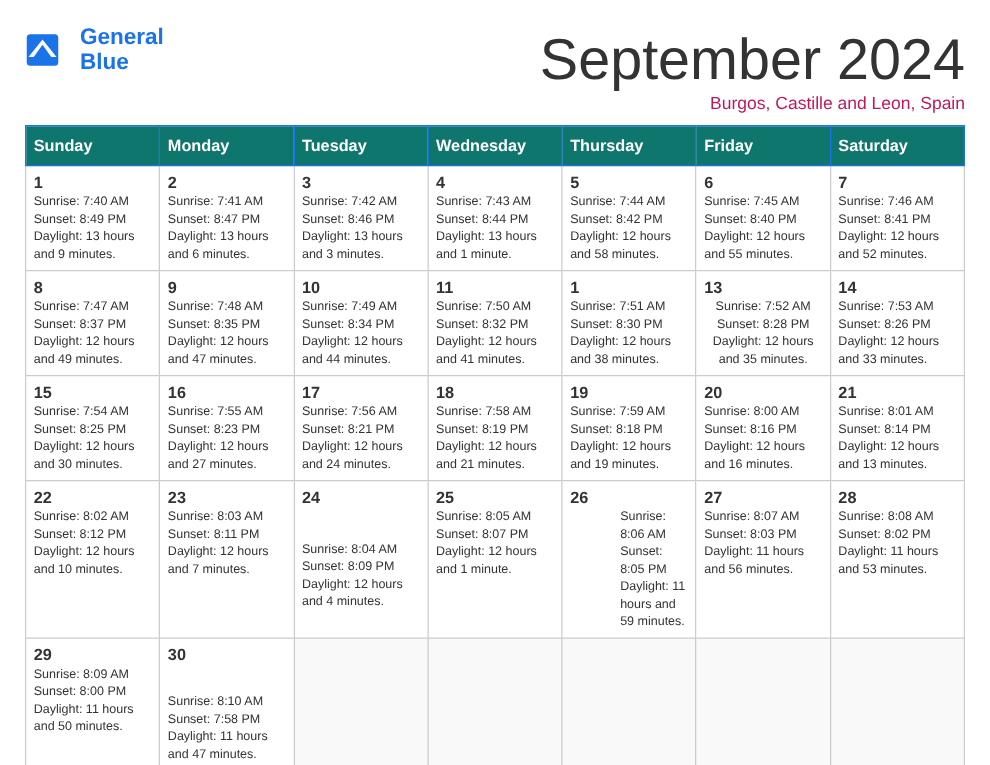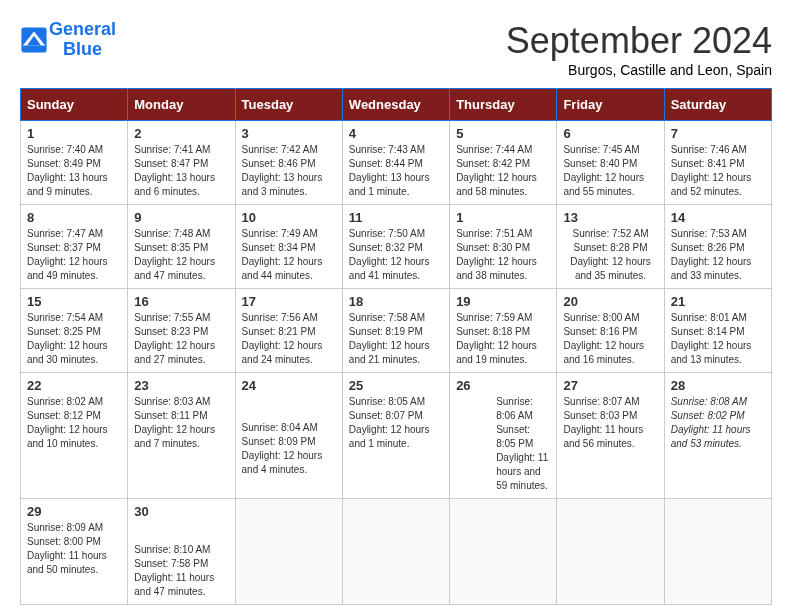--- a/index.html
+++ b/index.html
@@ -12,55 +12,54 @@
     }
     .header-area {
       display: flex;
       justify-content: space-between;
       align-items: flex-start;
       margin-bottom: 10px;
     }
     .logo {
       display: flex;
       align-items: center;
-      gap: 1px;
-      text-align: center;
+      gap: 16px;
     }
     .logo-text {
       font-size: 18px;
       font-weight: bold;
       color: #333;
       line-height: 1.1;
     }
     .logo-text span {
       color: #1a73e8;
     }
     .logo-icon {
       width: 28px;
       height: 28px;
     }
     .title-area {
       text-align: right;
     }
     .month-title {
-      font-size: 36px;
+      font-size: 46px;
       font-weight: normal;
       color: #333;
     }
     .subtitle {
       font-size: 14px;
-      color: #000000;
+      color: #be185d;
     }
     table {
       width: 100%;
       border-collapse: collapse;
       font-size: 11px;
     }
     thead tr th {
-      background-color: #7f1d1d;
+      background-color: #0f766e;
       color: #fff;
       font-size: 13px;
       font-weight: bold;
       padding: 8px 6px;
       text-align: left;
       border: 1px solid #1a73e8;
     }
     tbody tr td {
       vertical-align: top;
       border: 1px solid #ccc;
@@ -283,21 +282,21 @@
 Daylight: 11 hours and 59 minutes.</div>
         </td>
         <td>
           <span class="day-num">27</span>
           <div class="day-info" style="white-space: pre-line;">Sunrise: 8:07 AM
 Sunset: 8:03 PM
 Daylight: 11 hours and 56 minutes.</div>
         </td>
         <td>
           <span class="day-num">28</span>
-          <div class="day-info" style="white-space: pre-line; font-style: italic;">Sunrise: 8:08 AM
+          <div class="day-info" style="white-space: pre-line;">Sunrise: 8:08 AM
 Sunset: 8:02 PM
 Daylight: 11 hours and 53 minutes.</div>
         </td>
       </tr>
       <tr>
         <td>
           <span class="day-num">29</span>
           <div class="day-info" style="white-space: pre-line;">Sunrise: 8:09 AM
 Sunset: 8:00 PM
 Daylight: 11 hours and 50 minutes.</div>

